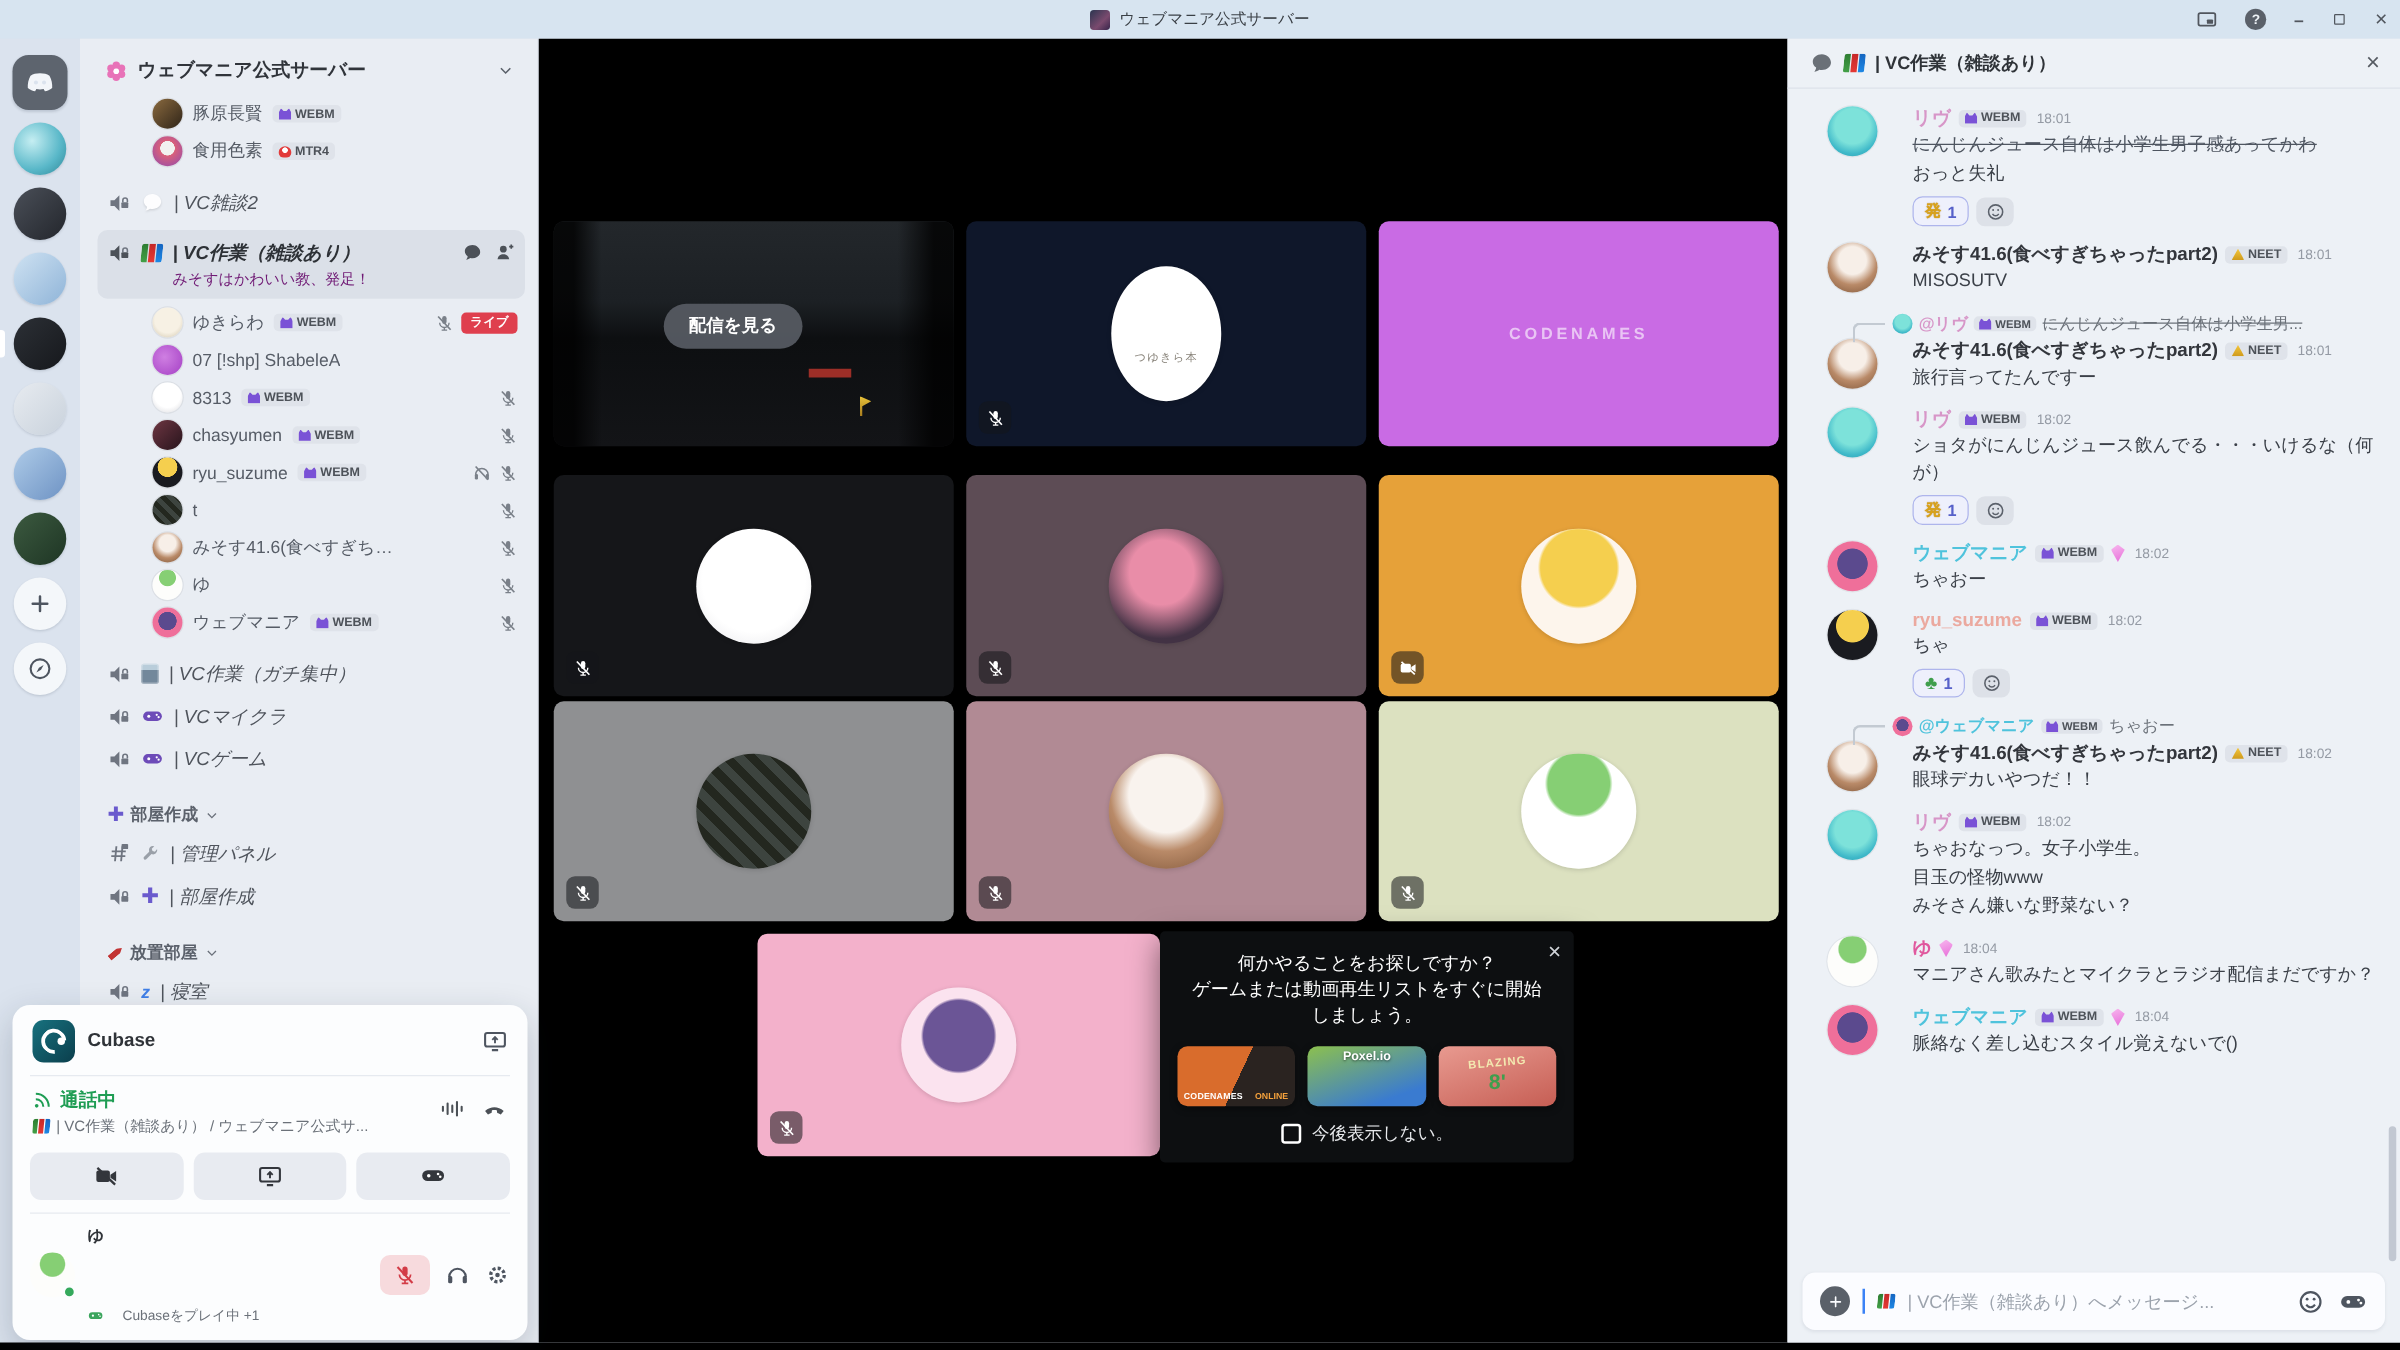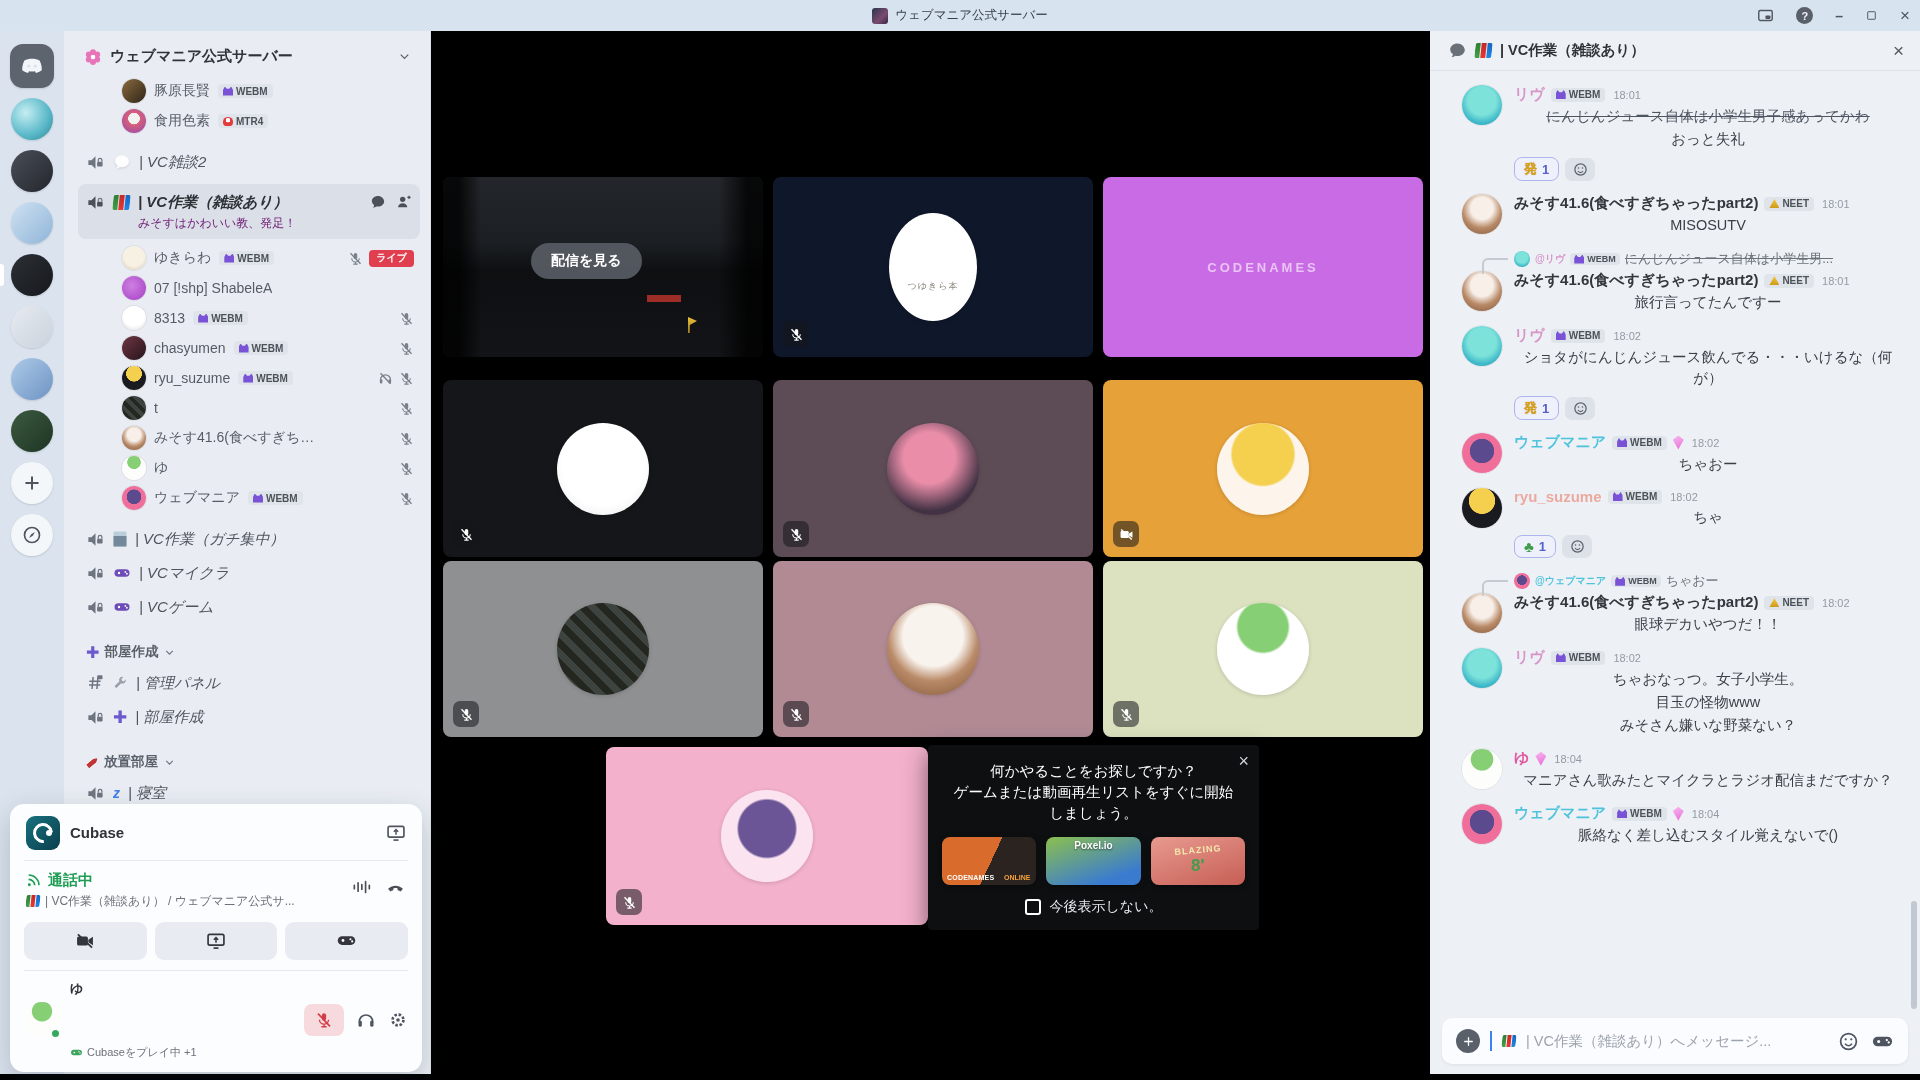--- a/index.html
+++ b/index.html
@@ -75,21 +75,21 @@
   .fp-call-left{flex:1;min-width:0;}
   .fp-status{display:flex;align-items:center;gap:6px;font-size:15px;font-weight:700;color:#1f9d54;}
   .fp-chan{display:flex;align-items:center;gap:5px;font-size:12px;color:#6b7179;margin-top:3px;white-space:nowrap;overflow:hidden;}
   .fp-call-right{display:flex;align-items:center;gap:14px;color:#4b5056;padding-top:6px;}
   .fp-btns{display:flex;gap:8px;margin:12px 0 10px;}
   .fp-btn{flex:1;height:38px;border-radius:9px;background:#e8ebf1;display:flex;align-items:center;justify-content:center;color:#33363c;}
   .fp-user{display:flex;align-items:center;gap:10px;padding-top:10px;border-top:1px solid #e6eaf0;}
   .fp-av{position:relative;width:36px;height:36px;border-radius:50%;flex:0 0 36px;}
   .fp-dot{position:absolute;right:-2px;bottom:-2px;width:13px;height:13px;border-radius:50%;background:#35a95c;border:3px solid #fcfdfe;}
   .fp-uname{font-size:13px;font-weight:700;color:#2f3338;line-height:1.25;}
-  .fp-ustatus{display:flex;align-items:center;gap:4px;font-size:11px;color:#6b7179;margin-top:48px;}
+  .fp-ustatus{display:flex;align-items:center;gap:15px;font-size:11px;color:#6b7179;margin-top:48px;}
   .fp-user-right{margin-left:auto;display:flex;align-items:center;gap:12px;color:#4e5560;}
   .mic-btn{width:40px;height:32px;border-radius:8px;background:#f7dadd;color:#d33c47;display:flex;align-items:center;justify-content:center;}
 
   
   .stage{width:999px;background:#000;position:relative;}
   .tile{position:absolute;border-radius:8px;overflow:hidden;display:flex;align-items:center;justify-content:center;}
   .p1{left:12px;top:146px;width:320px;height:180px;background:linear-gradient(180deg,#23272b 0%,#1c2024 36%,#0d0f11 52%,#131417 100%);}
   .p1::before{content:"";position:absolute;inset:0;background:linear-gradient(90deg,rgba(0,0,0,.8) 0 5%,transparent 12% 86%,rgba(0,0,0,.8) 95%);}
   .p2{left:342px;top:146px;width:320px;height:180px;}
   .p3{left:672px;top:146px;width:320px;height:180px;}
@@ -124,41 +124,41 @@
   .cbox{width:16px;height:16px;border:2px solid #fff;border-radius:3px;}
   .gp-check .lbl{color:#e8eaed;font-size:14px;}
 
   
   .chat{width:490px;background:#edf1f6;position:relative;}
   .chat-head{height:40px;display:flex;align-items:center;gap:8px;padding:0 16px 0 18px;border-bottom:1px solid #dde2ea;color:#6a7077;}
   .chat-title{font-size:14.5px;font-weight:700;color:#2f3338;flex:1;white-space:nowrap;overflow:hidden;}
   .chat-close{font-size:19px;color:#555a61;}
   .messages{position:absolute;top:41px;bottom:66px;left:0;right:0;overflow:hidden;}
   .msg{margin-top:13px;padding:0 18px 0 32px;}
-  .msg-body{display:flex;gap:12px;text-align:center;}
+  .msg-body{display:flex;gap:28px;}
   .msg-av{width:40px;height:40px;border-radius:50%;flex:0 0 40px;box-shadow:0 0 0 1px rgba(0,0,0,.05);}
   .msg-content{flex:1;min-width:0;}
   .msg-head{display:flex;align-items:center;gap:6px;flex-wrap:nowrap;}
   .msg-name{font-size:15px;font-weight:600;color:#3b4048;white-space:nowrap;overflow:hidden;text-overflow:ellipsis;}
   .msg-name.bold{font-weight:800;color:#33363c;}
   .msg-time{font-size:11px;color:#949aa4;margin-left:2px;}
   .gem{display:inline-block;width:11px;height:14px;background:linear-gradient(160deg,#f7b7ee,#e66bd8);clip-path:polygon(50% 0,100% 30%,50% 100%,0 30%);}
   .m-line{font-size:14.5px;color:#3b4048;line-height:1.45;margin-top:2px;word-break:break-all;}
   .m-line .strike{text-decoration:line-through;color:#4e5560;}
   .reacts{display:flex;align-items:center;gap:6px;margin-top:7px;}
   .react{display:inline-flex;align-items:center;gap:5px;border:1px solid #aeb5ec;background:#eef0fc;border-radius:8px;padding:2px 9px;}
   .r-emoji{font-size:13px;font-weight:800;}
   .r-emoji.gold{color:#d9a21a;text-shadow:0 0 1px #b17e10;}
   .r-emoji.green{color:#3f9e4d;font-size:15px;}
   .r-count{font-size:13px;font-weight:700;color:#5660c9;}
   .addreact{width:30px;height:23px;border-radius:7px;background:#dde1e8;display:flex;align-items:center;justify-content:center;color:#5b616b;}
   .reply{position:relative;display:flex;align-items:center;gap:5px;padding-left:52px;height:20px;margin-bottom:2px;}
   .reply::before{content:"";position:absolute;left:20px;top:9px;width:24px;height:14px;border-left:2px solid #c3cad2;border-top:2px solid #c3cad2;border-top-left-radius:6px;}
   .reply-av{width:16px;height:16px;border-radius:50%;flex:0 0 16px;}
-  .reply-name{font-size:10px;font-weight:600;white-space:nowrap;}
+  .reply-name{font-size:13px;font-weight:600;white-space:nowrap;}
   .reply-text{font-size:13px;color:#6b7179;white-space:nowrap;overflow:hidden;text-overflow:ellipsis;}
   .reply-text.strike{text-decoration:line-through;}
   .badge.sm{padding:1px 4px;font-size:9px;}
   .thumb{position:absolute;right:3px;top:870px;height:108px;width:6px;border-radius:3px;background:#c2c8d2;}
   .chat-input{position:absolute;left:12px;right:12px;bottom:10px;height:46px;background:#fbfcff;border-radius:10px;display:flex;align-items:center;gap:10px;padding:0 14px;box-shadow:0 1px 3px rgba(30,40,60,.08);}
   .in-plus{width:24px;height:24px;border-radius:50%;background:#5a6069;color:#fbfcff;display:flex;align-items:center;justify-content:center;flex:0 0 24px;}
   .caret{width:2px;height:20px;background:#3b82f6;flex:0 0 2px;}
   .in-ph{flex:1;font-size:14.5px;color:#9ca3ad;white-space:nowrap;overflow:hidden;}
   .in-right{display:flex;align-items:center;gap:12px;color:#4e5560;}
 

